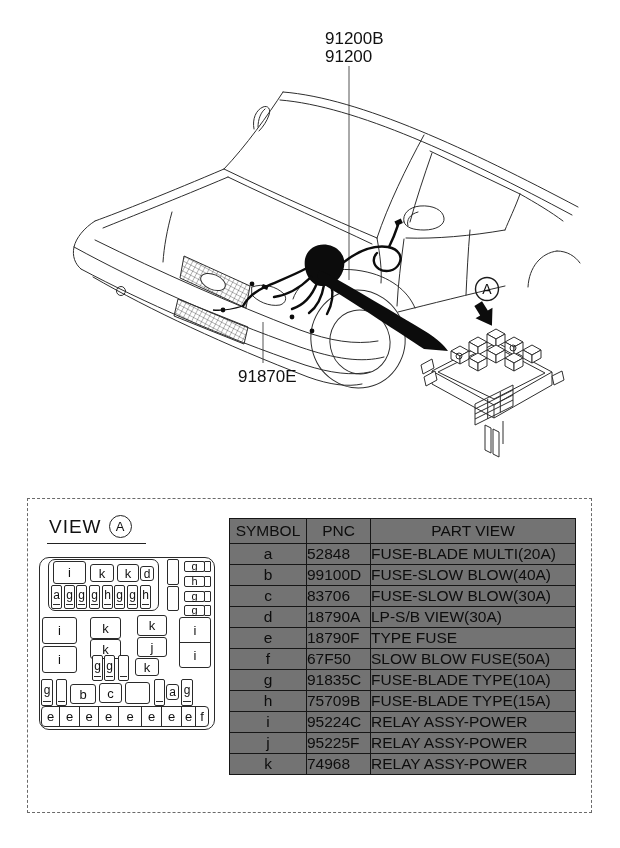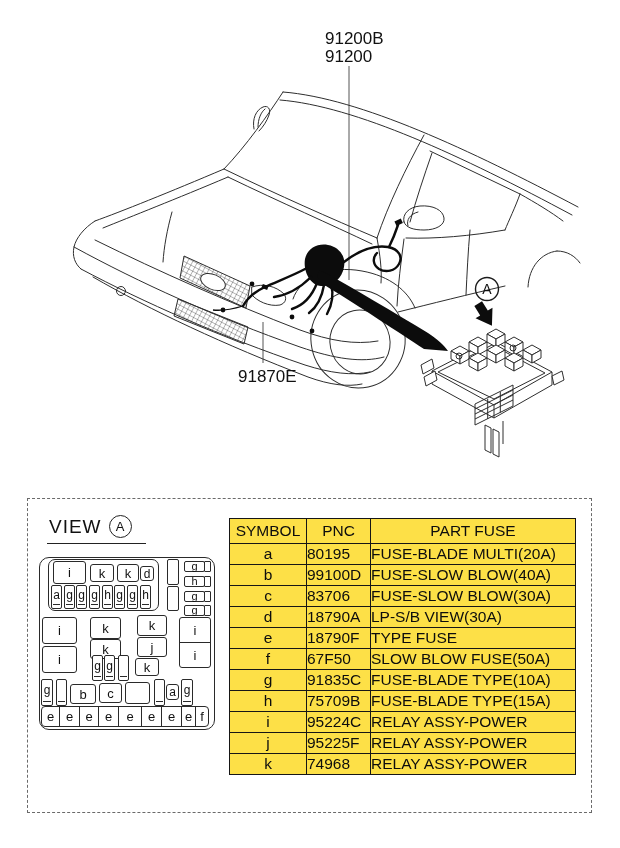--- a/index.html
+++ b/index.html
@@ -36,21 +36,21 @@
   .tall{flex-direction:column;padding:0;}
   .tall span{flex:1;width:100%;display:flex;align-items:center;justify-content:center;}
   .tall span:first-child{border-bottom:1.3px solid #2a2a2a;}
   .erow{display:flex;align-items:stretch;justify-content:flex-start;padding:0;border-radius:4px;}
   .erow>span{display:flex;align-items:center;justify-content:center;
              border-right:1.2px solid #2a2a2a;font-size:13px;}
   .erow>span:last-child{border-right:none;flex:1;}
 
   
   table.parts{position:absolute;left:201px;top:19px;border-collapse:collapse;
-              table-layout:fixed;background:#fde047;}
+              table-layout:fixed;background:#737373;}
   table.parts th,table.parts td{border:1.6px solid #161616;font-weight:normal;
               font-size:15.5px;color:#0d0d0d;padding:0;box-sizing:border-box;}
   table.parts th{height:25px;text-align:center;}
   table.parts td{height:21px;}
   td.sym{text-align:center;}
   td.pnc{text-align:left;padding-left:7px;}
   td.pname{text-align:left;padding-left:8px;}
 </style>
 </head>
 <body>
@@ -270,27 +270,27 @@
     <table class="parts">
       <colgroup>
           <col style="width:77px">
           <col style="width:64px">
           <col style="width:205px">
         </colgroup>
       <thead>
         <tr>
           <th>SYMBOL</th>
           <th>PNC</th>
-          <th>PART FUSE</th>
+          <th>PART VIEW</th>
         </tr>
       </thead>
       <tbody>
         <tr>
             <td class="sym">a</td>
-            <td class="pnc">80195</td>
+            <td class="pnc">52848</td>
             <td class="pname">FUSE-BLADE MULTI(20A)</td>
           </tr>
         <tr>
             <td class="sym">b</td>
             <td class="pnc">99100D</td>
             <td class="pname">FUSE-SLOW BLOW(40A)</td>
           </tr>
         <tr>
             <td class="sym">c</td>
             <td class="pnc">83706</td>

